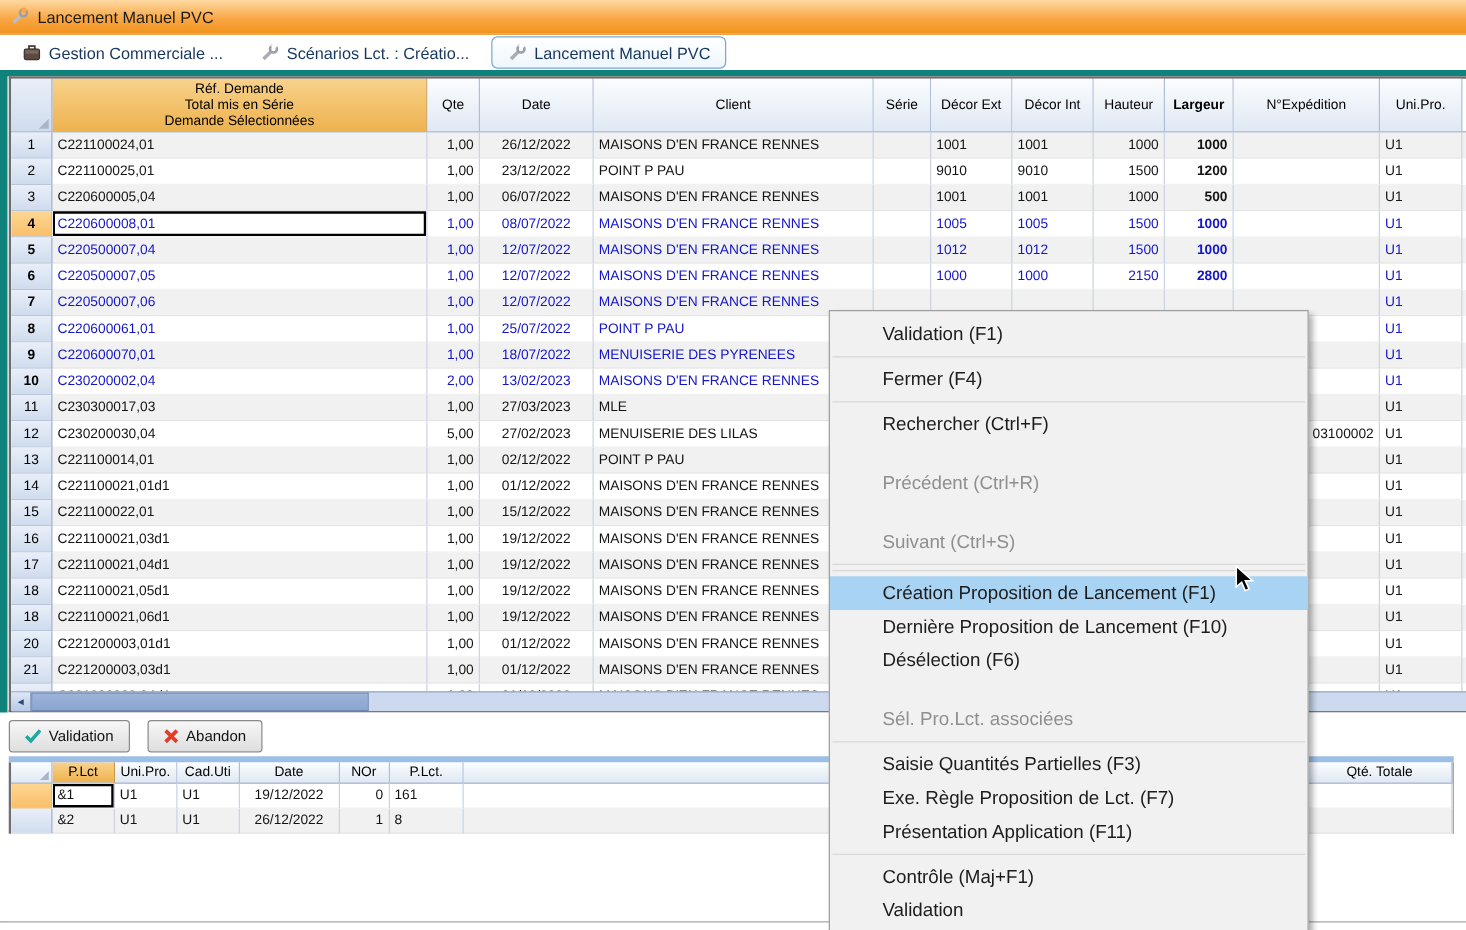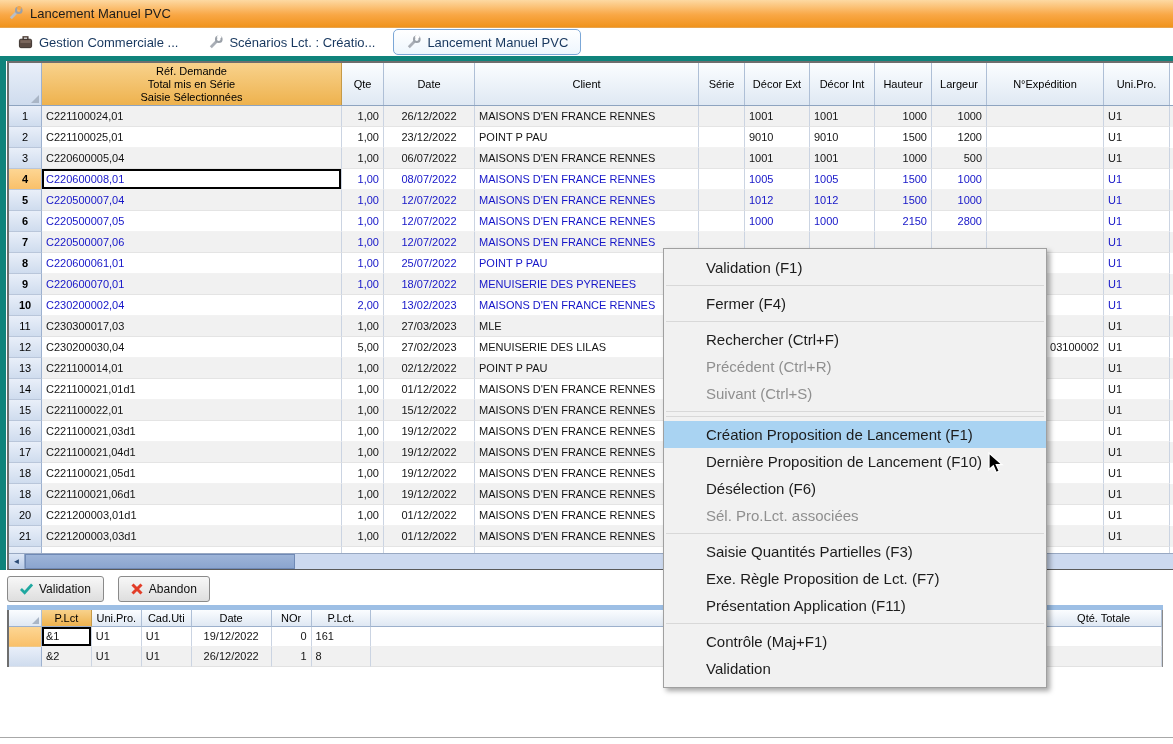--- a/index.html
+++ b/index.html
@@ -28,21 +28,21 @@
     box-sizing:border-box;background:#fff;font-size:11px;}
   .grid-header{display:flex;height:42px;border-bottom:1px solid #8ea4c0;}
   .hcell{box-sizing:border-box;height:42px;display:flex;flex-direction:column;align-items:center;justify-content:center;
     background:linear-gradient(#fbfdff,#dfe8f3);border-right:1px solid #aebfd6;color:#000;line-height:13px;white-space:nowrap;overflow:hidden;}
   .hdr-orange{background:linear-gradient(#f8d28c,var(--header-orange,#eeb24e));border-right:1px solid #c59a48;}
   .corner{background:linear-gradient(#e9eff9,#cfdcee);border-right:1px solid #9db1cf;position:relative;}
   .corner::after{content:"";position:absolute;right:2px;bottom:2px;border-left:8px solid transparent;border-bottom:8px solid #aab6c6;}
 
   .c-num{width:33px;} .c-ref{width:300px;align-items:center;} .c-qte{width:42px;} .c-date{width:91px;}
   .c-client{width:224px;} .c-serie{width:46px;} .c-dext{width:65px;} .c-dint{width:65px;}
-  .c-haut{width:57px;} .c-larg{width:55px;} .c-exp{width:117px;} .c-uni{width:66px;}
+  .c-haut{width:57px;} .c-larg{width:55px;font-weight:bold;} .c-exp{width:117px;} .c-uni{width:66px;}
 
   .grid-body{height:447px;overflow:hidden;}
   .grow{display:flex;height:21px;background:#fff;}
   .grow.odd{background:#f1f1f1;}
   .grow.clip{height:6px;overflow:hidden;}
   .gc{box-sizing:border-box;height:21px;line-height:20px;padding:0 4px;border-right:1px solid #cbd4e2;
     border-bottom:1px solid rgba(0,0,0,0.05);white-space:nowrap;overflow:hidden;color:#141414;}
   .gc.c-num{background:linear-gradient(#e9eff9,#cfdcee);border-right:1px solid #9db1cf;border-bottom:1px solid #b9c6da;
     text-align:center;padding:0;color:#000;}
   .grow.sel .gc{color:var(--selected-text-blue,#1515c8);}
@@ -81,21 +81,21 @@
   .b-date{width:80px;text-align:center;} .b-nor{width:40px;} .b-plct2{width:60px;} .b-fill{width:676px;} .b-qtot{width:116px;}
   .bc.b-nor{text-align:right;}
   .bcorner{position:relative;}
   .bcorner::after{content:"";position:absolute;right:2px;bottom:2px;border-left:7px solid transparent;border-bottom:7px solid #aab6c6;}
 
   
   .cmenu{position:absolute;left:663px;top:248px;width:384px;background:#f1f1f1;border:1px solid #a0a0a0;
     box-shadow:3px 3px 5px rgba(0,0,0,0.35);box-sizing:border-box;padding:5px 0;z-index:50;}
   .mitem{height:27px;line-height:27px;padding-left:42px;padding-right:14px;font-size:15px;color:#1c1c1c;
     display:flex;justify-content:flex-start;white-space:nowrap;}
-  .mitem.dis{color:#8f8f8f;}
+  .mitem.dis{color:#8f8f8f;margin-top:20px;}
   .mitem.hl{background:var(--menu-highlight,#a9d3f2);}
   .msep{height:1px;background:#d8d8d8;margin:4px 2px;}
   .sub{color:#444;font-size:17px;}
 
   .cursor{position:absolute;left:988px;top:452px;z-index:60;}
 </style>
 </head>
 <body>
 
 <div class="screen">
@@ -138,21 +138,21 @@
 
   <div class="teal-h"></div>
   <div class="teal-v"></div>
 
   <div class="main-grid">
     <div class="grid-header">
       <div class="hcell c-num corner"></div>
       <div class="hcell c-ref hdr-orange">
         <div>Réf. Demande</div>
         <div>Total mis en Série</div>
-        <div>Saisie Sélectionnées</div>
+        <div>Demande Sélectionnées</div>
       </div>
       <div class="hcell c-qte">Qte</div>
       <div class="hcell c-date">Date</div>
       <div class="hcell c-client">Client</div>
       <div class="hcell c-serie">Série</div>
       <div class="hcell c-dext">Décor Ext</div>
       <div class="hcell c-dint">Décor Int</div>
       <div class="hcell c-haut">Hauteur</div>
       <div class="hcell c-larg">Largeur</div>
       <div class="hcell c-exp">N°Expédition</div>

